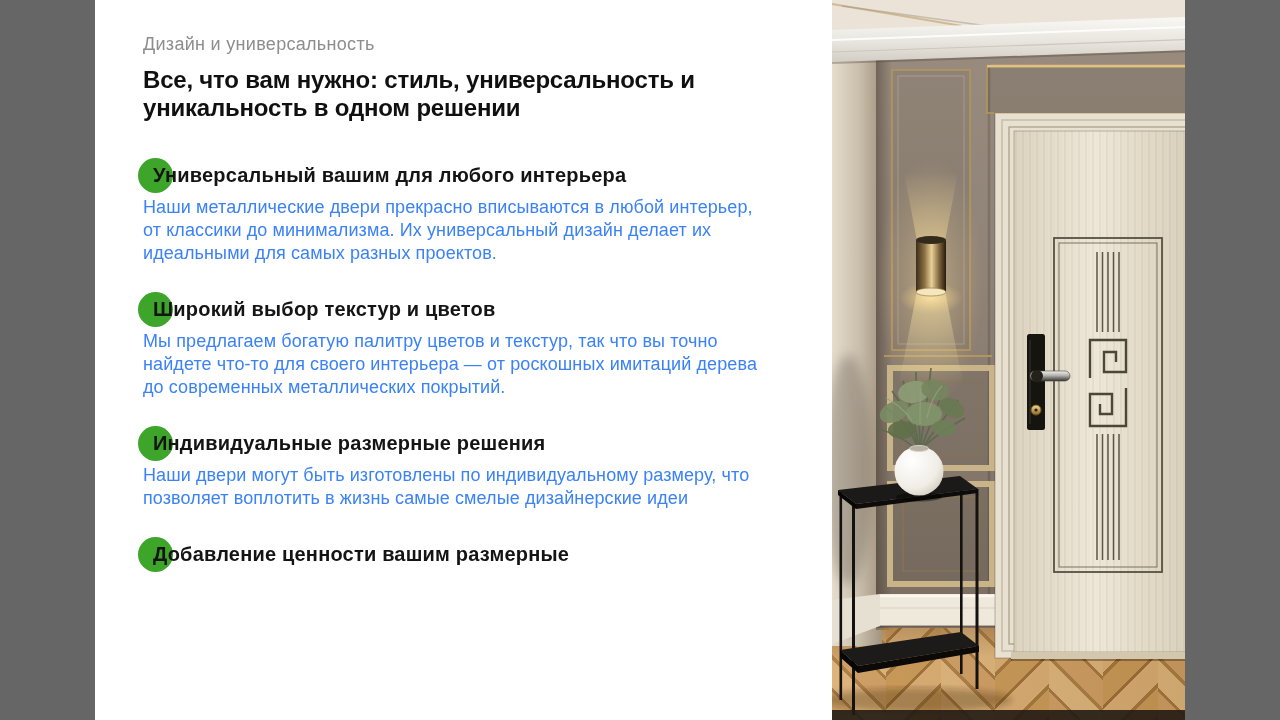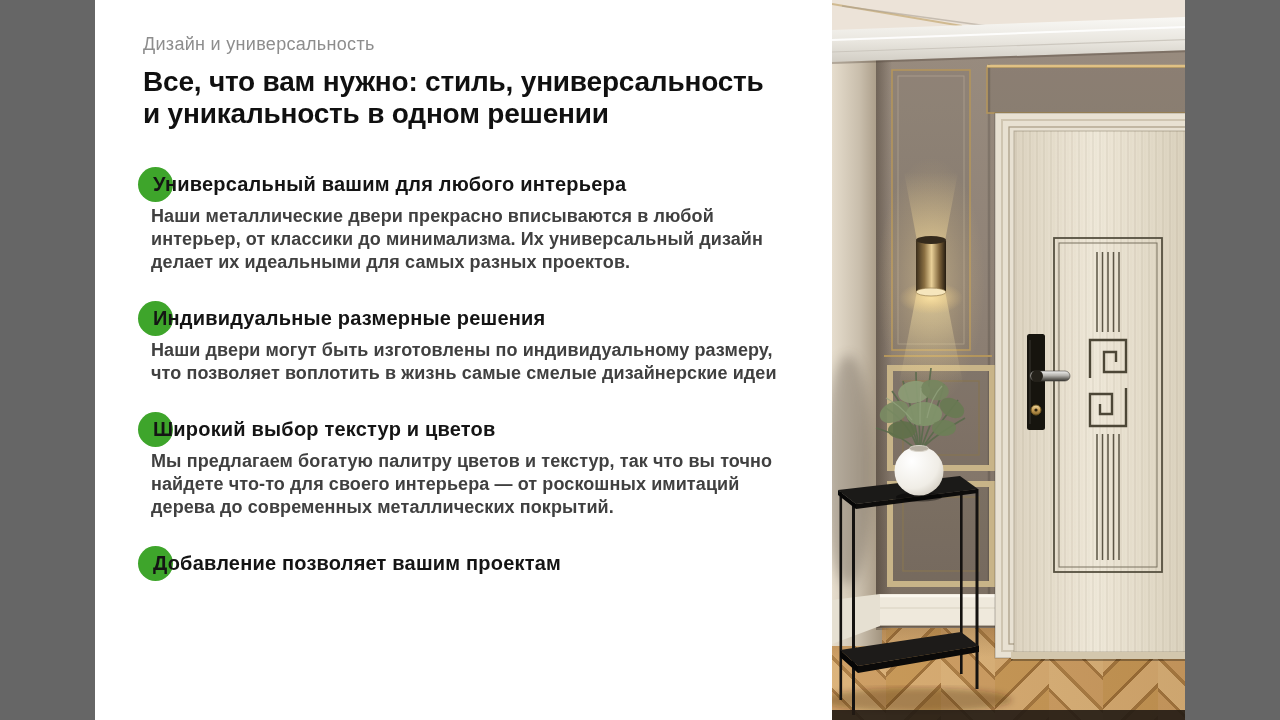--- a/index.html
+++ b/index.html
@@ -7,35 +7,35 @@
   .slide {
     position:relative; width:1062px; height:720px; background:#ffffff;
     overflow:hidden; margin:0 auto;padding-left:28px;
   }
   
   .content { position:absolute; left:48px; top:34px; width:665px; }
   .eyebrow {
     font-size:18px; color:#8d8d8d; letter-spacing:.3px; margin:0 0 11px;
   }
   .title {
-    font-size:28px; line-height:1.16; font-weight:700; color:#101010;
+    font-size:24px; line-height:1.16; font-weight:700; color:#101010;
     margin:0 0 42px; max-width:645px; letter-spacing:-.2px;
   }
   .feature { position:relative; margin-bottom:33px; }
   .feature-dot {
     position:absolute; left:-5px; top:-6px; width:35px; height:35px;
     border-radius:50%; z-index:0;
   }
   .feature-title {
     position:relative; z-index:1; font-size:20px; font-weight:700;
     color:#141414; margin:0 0 9px; padding-left:10px; letter-spacing:.2px;
   }
   .feature-body {
-    font-size:18px; line-height:1.28; color:#404040; margin:8px;
-    max-width:628px; letter-spacing:.1px;font-weight:bold;
+    font-size:18px; line-height:1.28; color:#3b82f6; margin:0;
+    max-width:628px; letter-spacing:.1px;
   }
   
   .photo {
     position:absolute; left:737px; top:0; width:543px; height:720px;
     background:#8f8376; overflow:hidden;
   }
   .floor { position:absolute; left:0; top:612px; width:543px; height:108px; display:flex; }
   .floor .c { flex:1; }
   .floor .c:nth-child(odd) {
     background:repeating-linear-gradient(45deg,
@@ -64,33 +64,33 @@
     <h1 class="title">Все, что вам нужно: стиль, универсальность и уникальность в одном решении</h1>
 
     <div class="feature">
       <span class="feature-dot" style="background: rgb(62, 165, 43);"></span>
       <h2 class="feature-title">Универсальный вашим для любого интерьера</h2>
       <p class="feature-body">Наши металлические двери прекрасно вписываются в любой интерьер, от классики до минимализма. Их универсальный дизайн делает их идеальными для самых разных проектов.</p>
     </div>
 
     <div class="feature">
       <span class="feature-dot" style="background: rgb(62, 165, 43);"></span>
+      <h2 class="feature-title">Широкий выбор текстур и цветов</h2>
+      <p class="feature-body">Мы предлагаем богатую палитру цветов и текстур, так что вы точно найдете что-то для своего интерьера — от роскошных имитаций дерева до современных металлических покрытий.</p>
+    </div>
+
+    <div class="feature">
+      <span class="feature-dot" style="background: rgb(62, 165, 43);"></span>
       <h2 class="feature-title">Индивидуальные размерные решения</h2>
       <p class="feature-body">Наши двери могут быть изготовлены по индивидуальному размеру, что позволяет воплотить в жизнь самые смелые дизайнерские идеи</p>
     </div>
 
     <div class="feature">
       <span class="feature-dot" style="background: rgb(62, 165, 43);"></span>
-      <h2 class="feature-title">Широкий выбор текстур и цветов</h2>
-      <p class="feature-body">Мы предлагаем богатую палитру цветов и текстур, так что вы точно найдете что-то для своего интерьера — от роскошных имитаций дерева до современных металлических покрытий.</p>
-    </div>
-
-    <div class="feature">
-      <span class="feature-dot" style="background: rgb(62, 165, 43);"></span>
-      <h2 class="feature-title">Добавление позволяет вашим проектам</h2>
+      <h2 class="feature-title">Добавление ценности вашим размерные</h2>
     </div>
   </div>
 
   <div class="photo">
     <div class="floor">
       <div class="c"></div>
         <div class="c"></div>
         <div class="c"></div>
         <div class="c"></div>
         <div class="c"></div>

